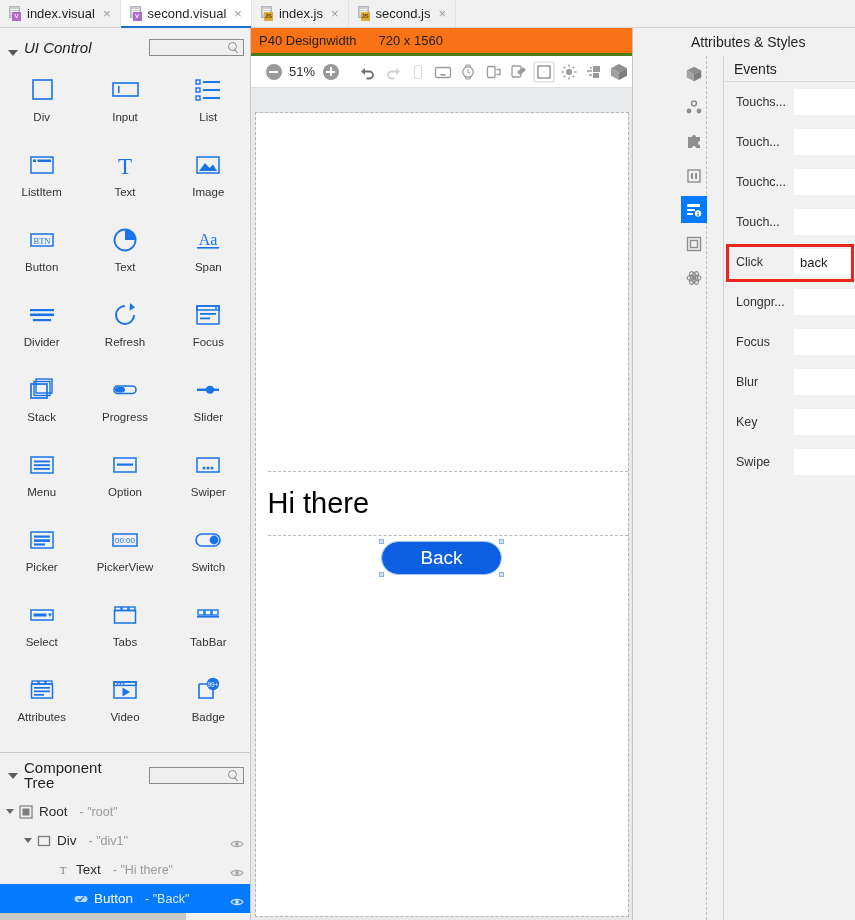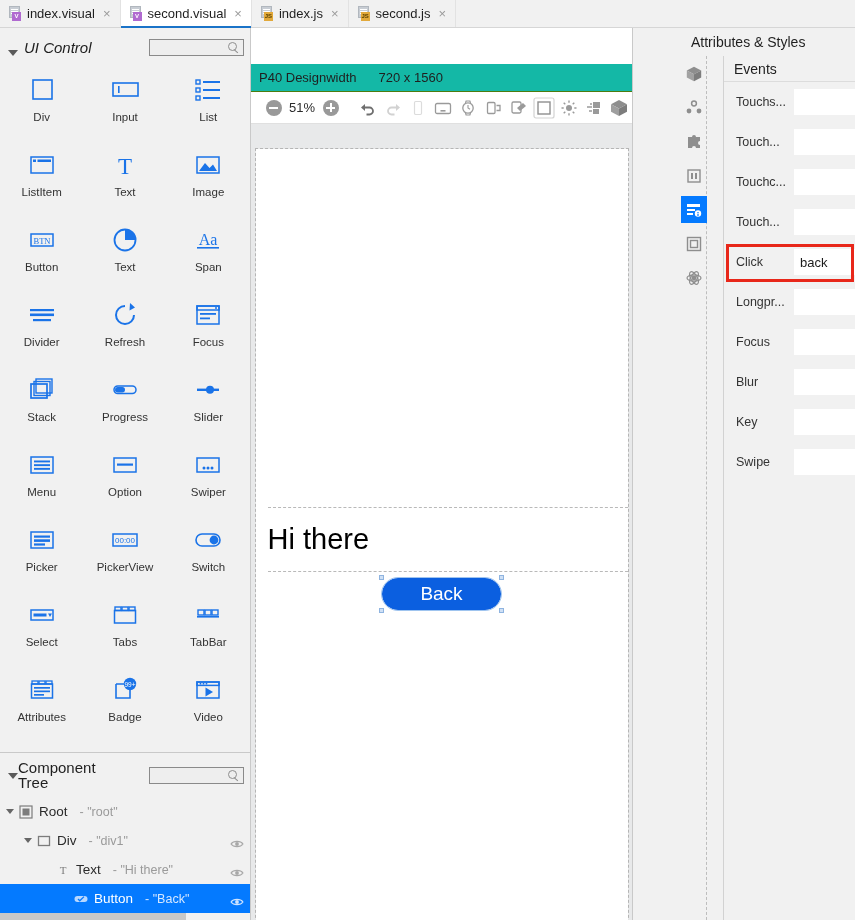--- a/index.html
+++ b/index.html
@@ -74,41 +74,41 @@
 
   .palette { flex:1 1 auto; overflow:hidden; background:#f1f1f1; padding-top:6px; }
   .prow { display:flex; }
   .pitem { width:83.6px; height:75px; display:flex; flex-direction:column; align-items:center;
            justify-content:flex-start; padding-top:12px; cursor:default; }
   .pitem .glyph { height:32px; display:flex; align-items:center; justify-content:center; }
   .pitem .plabel { font-size:11.5px; color:#333; margin-top:5px; }
 
   
   .treepanel { flex:0 0 auto; border-top:1px solid #c9c9c9; background:#f1f1f1; }
-  .tree-header { height:44px; display:flex; align-items:center; padding:0 6px 0 8px; }
+  .tree-header { height:44px; display:flex; align-items:center; gap:6px; padding:0 6px 0 8px; }
   .tree-header .panel-title { line-height:15px; max-width:110px; }
   .trow { height:29px; display:flex; align-items:center; padding-left:6px; position:relative;
           font-size:13px; color:#2b2b2b; }
   .trow.sel { background:#047aff; color:#fff; }
   .trow .tcaret { width:0;height:0;border-left:4.5px solid transparent;border-right:4.5px solid transparent;
                   border-top:5.5px solid #666; margin-right:5px; }
   .trow .ticon { width:14px; height:14px; margin-right:6px; flex:0 0 14px; }
   .trow .tname { font-size:13.5px; }
   .trow .tval { font-size:12.5px; color:#9a9a9a; margin-left:12px; }
   .trow.sel .tval { color:#d7e8ff; }
   .eye { position:absolute; right:6px; top:50%; transform:translateY(-50%);
          width:14px; height:9px; }
   .scroll-h { height:7px; background:#f1f1f1; position:relative; }
   .scroll-h:after{ content:""; position:absolute; left:0; top:0; height:7px; width:186px; background:#c8c8c8;}
 
   
   .center { flex:1 1 auto; display:flex; flex-direction:column; min-width:0; background:#fff; }
   .center-header { height:28px; flex:0 0 28px; display:flex; align-items:center; gap:22px;
-                   padding-left:8px; font-size:13px; color:#1f1f1f; background:#14b8a6;
-                   border-bottom:1px solid #4d7c0f;margin-top:36px; }
+                   padding-left:8px; font-size:13px; color:#1f1f1f; background:#f97316;
+                   border-bottom:3px solid #4d7c0f; }
   .toolbar { height:32px; flex:0 0 32px; display:flex; align-items:center; gap:0;
              padding-left:10px; background:#fff; border-bottom:1px solid #e0e0e0; }
   .tbtn { width:30px; height:30px; display:flex; align-items:center; justify-content:center; }
   .zoomval { font-size:13px; color:#2b2b2b; width:38px; text-align:center; }
   .circbtn { width:16px; height:16px; border-radius:50%; background:#999; position:relative; }
   .circbtn:before{ content:""; position:absolute; left:3.5px; top:7px; width:9px; height:2px; background:#fff;}
   .circbtn.plus:after{ content:""; position:absolute; left:7px; top:3.5px; width:2px; height:9px; background:#fff;}
   .sep { width:14px; }
   .canvas-wrap { flex:1 1 auto; background:#e8e9ea; position:relative; overflow:hidden;
                  display:flex; justify-content:center; padding-top:25px; }
@@ -477,41 +477,41 @@
                     <rect x="7" y="15.5" width="16" height="1.7"></rect>
                     <rect x="7" y="19" width="10" height="1.7"></rect>
                   </g>
                 </svg>
               </span>
               <span class="plabel">Attributes</span>
             </div>
             <div class="pitem">
               <span class="glyph">
                 <svg width="30" height="30" viewBox="0 0 30 30">
-                  <path d="M6 9 h8 M6 9 v14 h14 v-8" fill="none" stroke="#1a73e8" stroke-width="1.6"></path>
-                  <circle cx="20" cy="9" r="6.2" fill="#1a73e8"></circle>
-                  <text x="20" y="11.7" font-size="6.5" font-family="Liberation Sans, sans-serif" fill="#fff" text-anchor="middle">99+</text>
-                </svg>
-              </span>
-              <span class="plabel">Badge</span>
-            </div>
-            <div class="pitem">
-              <span class="glyph">
-                <svg width="30" height="30" viewBox="0 0 30 30">
                   <rect x="4" y="7" width="22" height="16" fill="none" stroke="#1a73e8" stroke-width="1.5"></rect>
                   <rect x="4" y="7" width="22" height="3.4" fill="none" stroke="#1a73e8" stroke-width="1.5"></rect>
                   <g fill="#1a73e8">
                     <circle cx="7.5" cy="8.7" r=".9"></circle>
                     <circle cx="10.5" cy="8.7" r=".9"></circle>
                     <circle cx="13.5" cy="8.7" r=".9"></circle>
                   </g>
                   <path d="M12.5 12.5 L20 17 L12.5 21.5 Z" fill="#1a73e8"></path>
                 </svg>
               </span>
               <span class="plabel">Video</span>
+            </div>
+            <div class="pitem">
+              <span class="glyph">
+                <svg width="30" height="30" viewBox="0 0 30 30">
+                  <path d="M6 9 h8 M6 9 v14 h14 v-8" fill="none" stroke="#1a73e8" stroke-width="1.6"></path>
+                  <circle cx="20" cy="9" r="6.2" fill="#1a73e8"></circle>
+                  <text x="20" y="11.7" font-size="6.5" font-family="Liberation Sans, sans-serif" fill="#fff" text-anchor="middle">99+</text>
+                </svg>
+              </span>
+              <span class="plabel">Badge</span>
             </div>
           </div>
         </div>
 
       <div class="treepanel">
         <div class="tree-header">
           <div class="caret"></div>
           <div class="panel-title">Component Tree</div>
           <div class="searchbox">
             <span class="mag"></span>

